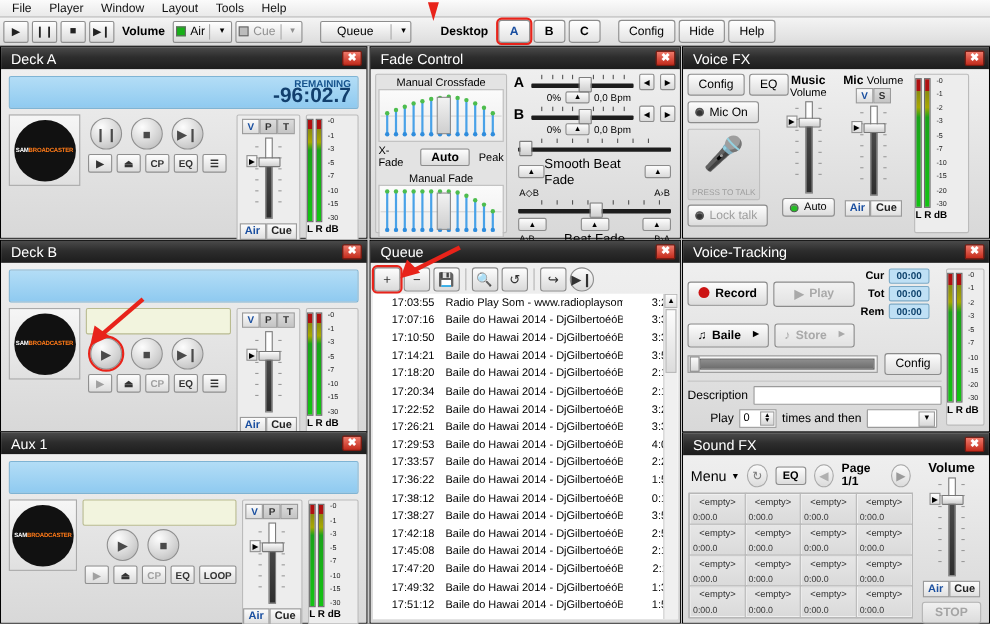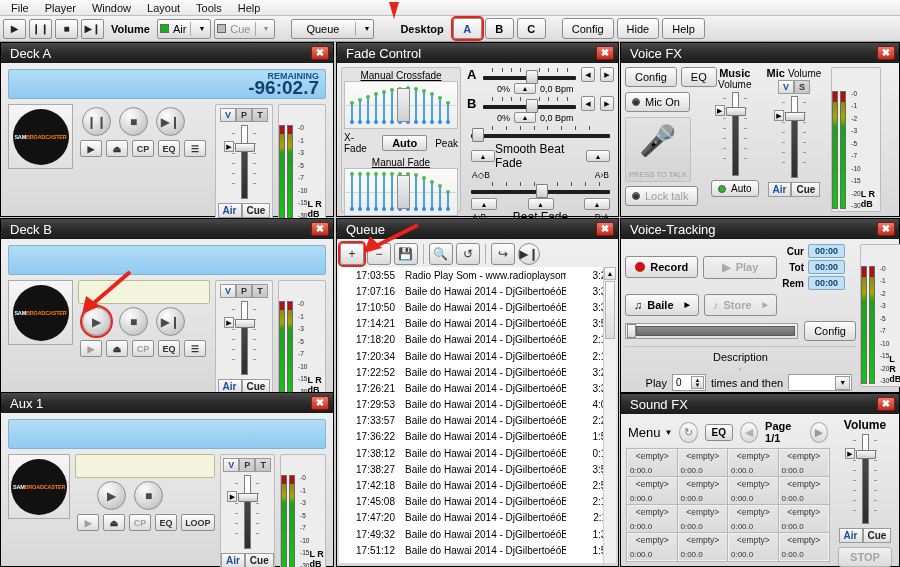--- a/index.html
+++ b/index.html
@@ -131,42 +131,42 @@
   .fader .tri { position:absolute; left:-2px; top:16px; width:10px; height:11px;
                 border:1px solid #8f8f8f; background:linear-gradient(#fff,#ddd);
                 font-size:7px; display:flex; align-items:center; justify-content:center;}
   .aircue { display:flex; margin-top:4px; }
   .aircue div { height:15px; padding:0 4px; border:1px solid #9a9a9a;
     background:linear-gradient(#fcfcfc,#dfdfdf); font-size:10px; font-weight:bold;
     display:flex; align-items:center; justify-content:center; }
   .aircue .air { color:#1a4fa0; }
   .aircue .cue { color:#222; }
   .vu { width:48px; border:1px solid #bbb; background:#ededed; border-radius:2px;
-        display:flex; flex-direction:row; align-items:flex-end; padding:3px 0 2px; }
+        display:flex; flex-direction:column; align-items:flex-start; padding:3px 0 2px; }
   .vu-inner { display:flex; gap:5px; }
   .vu-bars { display:flex; gap:2px; }
   .vu-bar { width:6px; background:
       linear-gradient(to bottom,#b01010 0%,#b01010 9%,#8a8a10 9%,#a8a800 22%,#1aa31a 30%,#13c413 100%);
       border:1px solid #6b6b6b; }
   .vu-scale { display:flex; flex-direction:column; justify-content:space-between;
               font-size:6.5px; color:#222; line-height:6px; }
   .vu-lbl { font-size:9px; font-weight:bold; margin-top:1px; }
   .pos-bar { margin:4px 3px 0 3px; height:17px; border:1px solid #9b9b9b;
              background:linear-gradient(#fafafa,#e4e4e4); border-radius:2px;
              display:flex; align-items:center; padding:0 2px; position:relative; }
   .pos-bar .strip { position:absolute; left:15px; right:5px; top:3px; bottom:3px;
     background:repeating-linear-gradient(to right,#3a3a3a 0 1px,#c9c9c9 1px 3px);
     border:1px solid #8e8e8e; }
   .pos-bar .handle { position:absolute; left:3px; top:1px; width:11px; height:13px;
     background:linear-gradient(#eaf6ff,#7ec0ef); border:1px solid #6f9fc0; border-radius:1px; }
 
   
   .fadebox { border:1px solid #bdbdbd; background:#e3e3e3; border-radius:2px;
              padding:2px; width:120px; }
-  .fade-lbl { text-align:center; font-size:10px;text-decoration:underline; }
+  .fade-lbl { text-align:center; font-size:10px; }
   .fade-graph { height:48px; background:linear-gradient(#fbfbfb,#ededed);
                 border:1px solid #bfbfbf; position:relative; overflow:hidden;}
   .fade-graph .gh { position:absolute; left:1px; right:1px; top:50%; height:1px; background:#d5d5d5; }
   .fade-graph .stick { position:absolute; width:2px; background:#49a2e8; }
   .fade-graph .dotg { position:absolute; width:4px; height:4px; border-radius:50%; background:#4dbd4d; }
   .fade-graph .dotb { position:absolute; width:4px; height:4px; border-radius:50%; background:#2f8ddd; }
   .fade-graph .thumb { position:absolute; width:13px; top:6px; bottom:6px;
                        background:linear-gradient(#f2f2f2,#cfcfcf); border:1px solid #8c8c8c;}
   .xrow { display:flex; align-items:center; justify-content:center; gap:8px; margin:3px 0; }
   .xrow .t { font-size:10px; }
@@ -227,21 +227,21 @@
              background:#f0f0f0; border-left:1px solid #cfcfcf; }
   .qscroll .up { height:13px; border:1px solid #b4b4b4;
                  background:linear-gradient(#fdfdfd,#e0e0e0); font-size:7px;
                  display:flex; align-items:center; justify-content:center;}
   .qscroll .thumb { position:absolute; top:14px; left:1px; right:1px; height:58px;
                     background:linear-gradient(#fdfdfd,#dcdcdc); border:1px solid #b4b4b4;}
 
   
   .vt-btn { border:1px solid #8c8c8c; border-radius:3px; padding:4px 8px;
             background:linear-gradient(#fdfdfd,#dcdcdc); font-size:11px;
-            display:flex; align-items:center; gap:5px; font-weight:bold; }
+            display:flex; gap:5px; font-weight:bold; }
   .vt-btn.dim { color:#a9a9a9; background:linear-gradient(#f2f2f2,#e2e2e2);}
   .recdot { width:10px; height:10px; border-radius:50%; background:#cc1414; }
   .timebox { background:#bfe0f5; border:1px solid #7ba9c6; border-radius:2px;
              font-size:9px; font-weight:bold; color:#11456f; padding:1px 6px; }
   .vtfield { border:1px solid #9a9a9a; background:#fff; height:17px; border-radius:1px;}
   .selbox { border:1px solid #9a9a9a; background:#fff; height:17px; border-radius:1px;
             display:flex; align-items:center; justify-content:space-between;
             padding:0 1px 0 3px; font-size:10px; }
   .selbox .ar { width:15px; height:14px; border:1px solid #9a9a9a;
                 background:linear-gradient(#fdfdfd,#d8d8d8); display:flex;
@@ -1078,21 +1078,21 @@
           <div style="width:74px;"></div>
         </div>
         <div style="display:flex; gap:6px; align-items:center; margin-top:5px;">
           <div style="flex:1; height:16px; border:1px solid #9a9a9a; background:linear-gradient(#f7f7f7,#e4e4e4); position:relative;">
             <div style="position:absolute;left:10px;right:2px;top:2px;bottom:2px;background:linear-gradient(#8d8d8d,#6d6d6d);border:1px solid #5b5b5b;"></div>
             <div style="position:absolute;left:1px;top:0;width:9px;height:14px;background:linear-gradient(#fbfbfb,#d8d8d8);border:1px solid #888;"></div>
           </div>
           <div class="vt-btn" style="font-weight:normal; padding:3px 9px;">Config</div>
         </div>
         <div style="height:1px;background:#c4c4c4;margin:5px 0 4px;"></div>
-        <div style="display:flex; align-items:center; gap:5px;flex-direction:column;">
+        <div style="display:flex; align-items:center; gap:5px;">
           <span style="font-size:11px;">Description</span>
           <div class="vtfield" style="flex:1;"></div>
         </div>
         <div style="display:flex; align-items:center; gap:5px; margin-top:4px;">
           <span style="font-size:11px;width:42px;text-align:right;">Play</span>
           <div class="spin">
             <span>0</span>
             <div class="ud">
                 <span>▲</span>
                 <span>▼</span>

